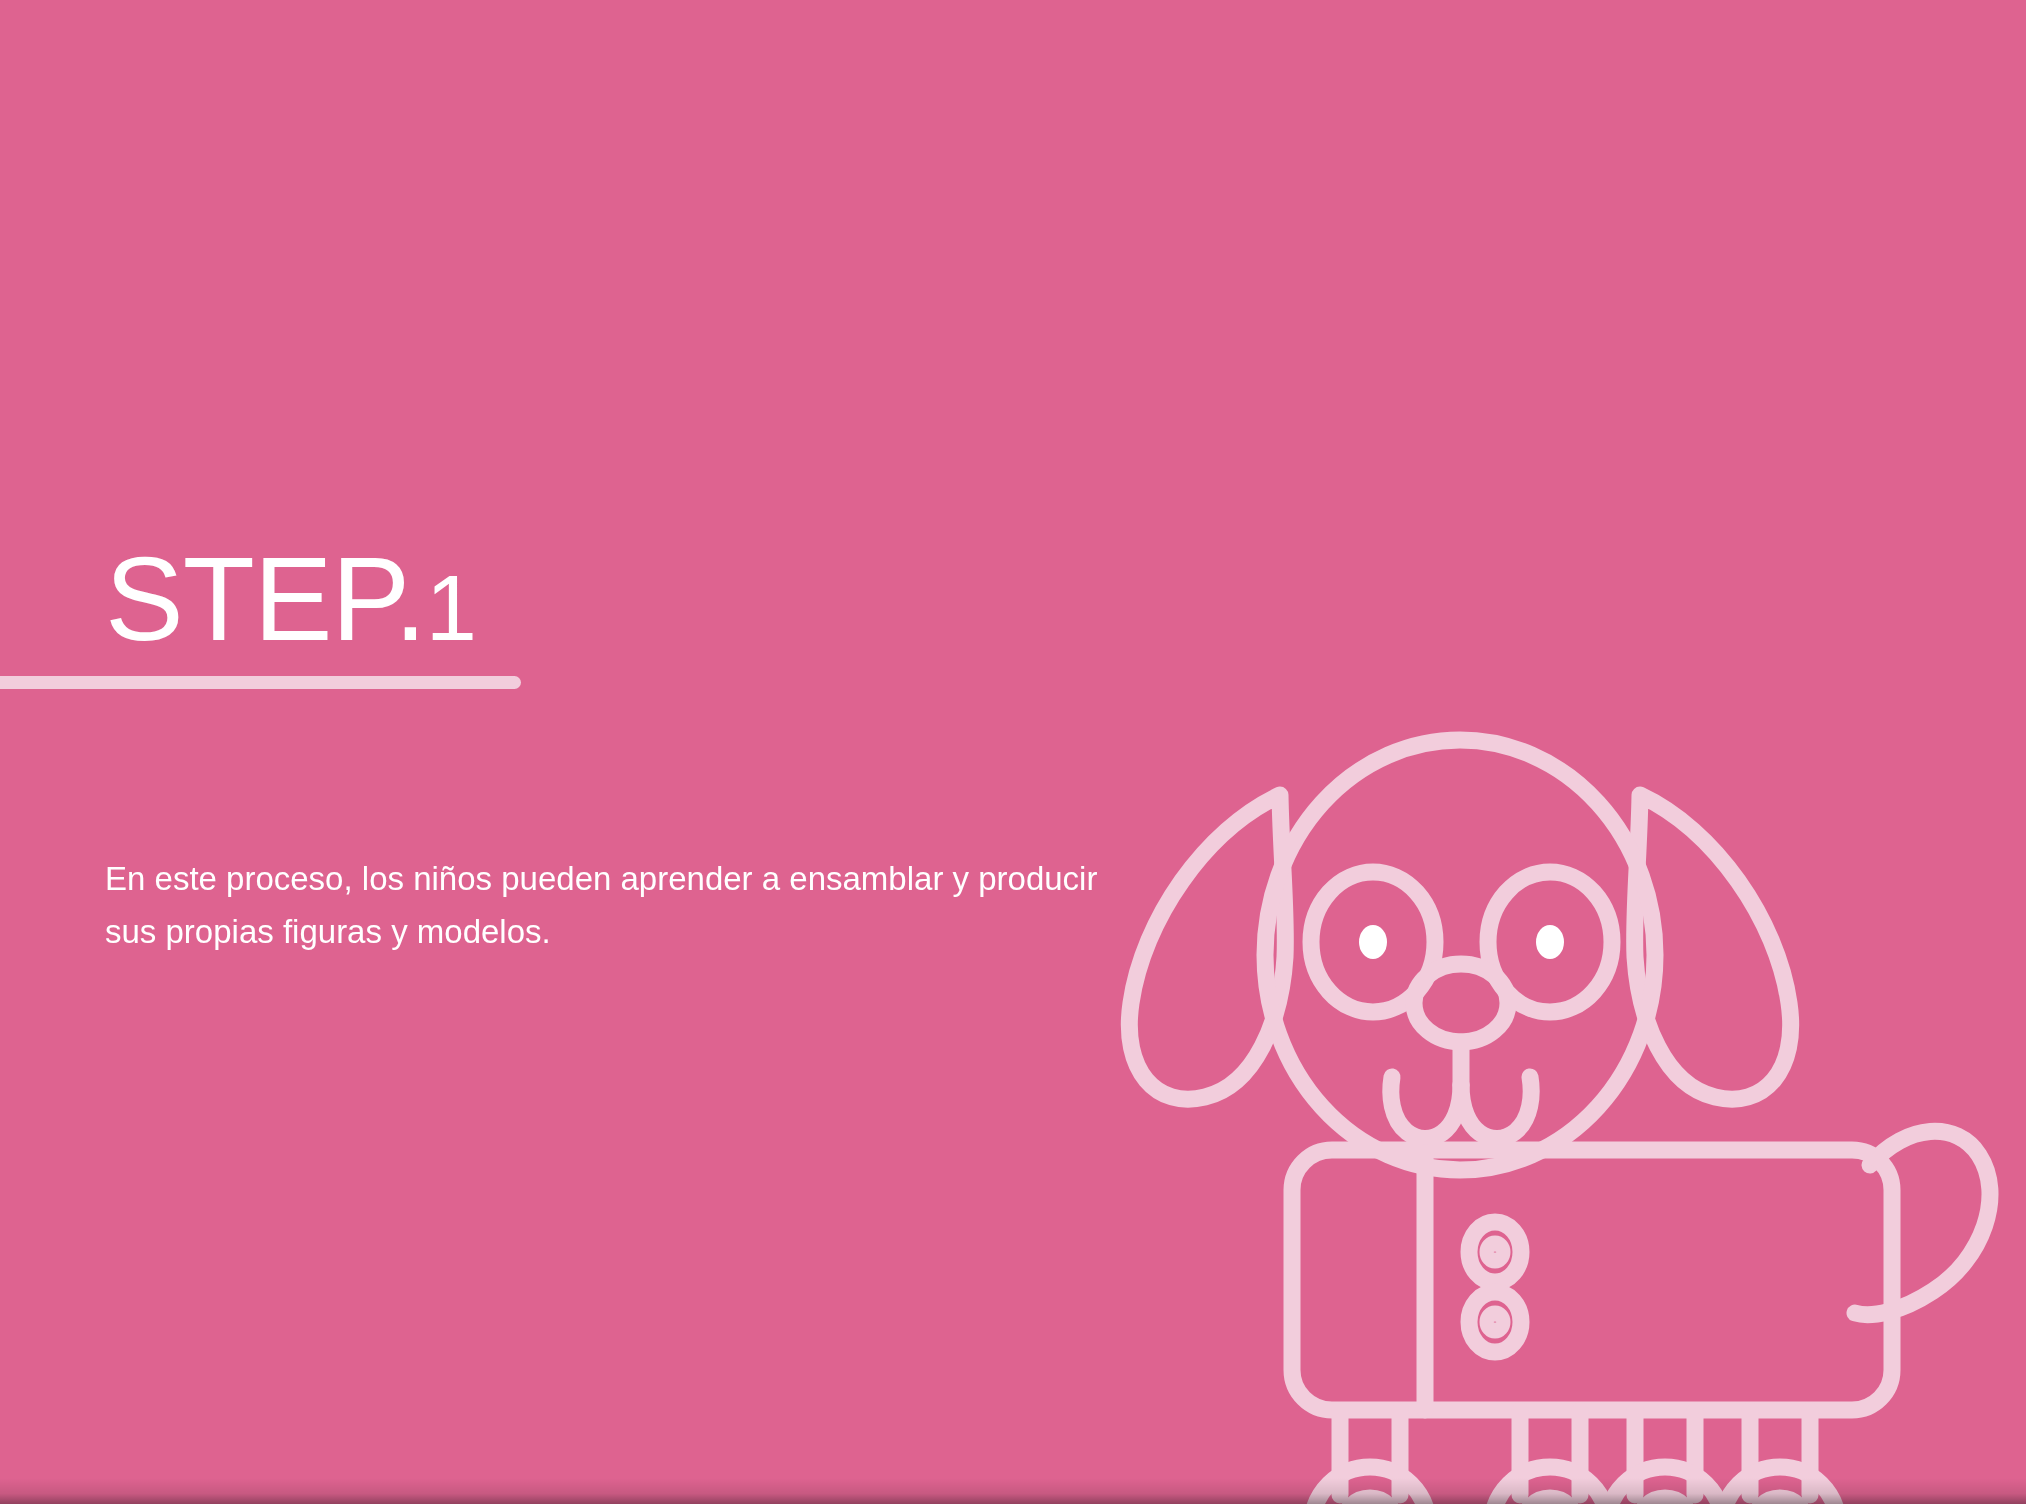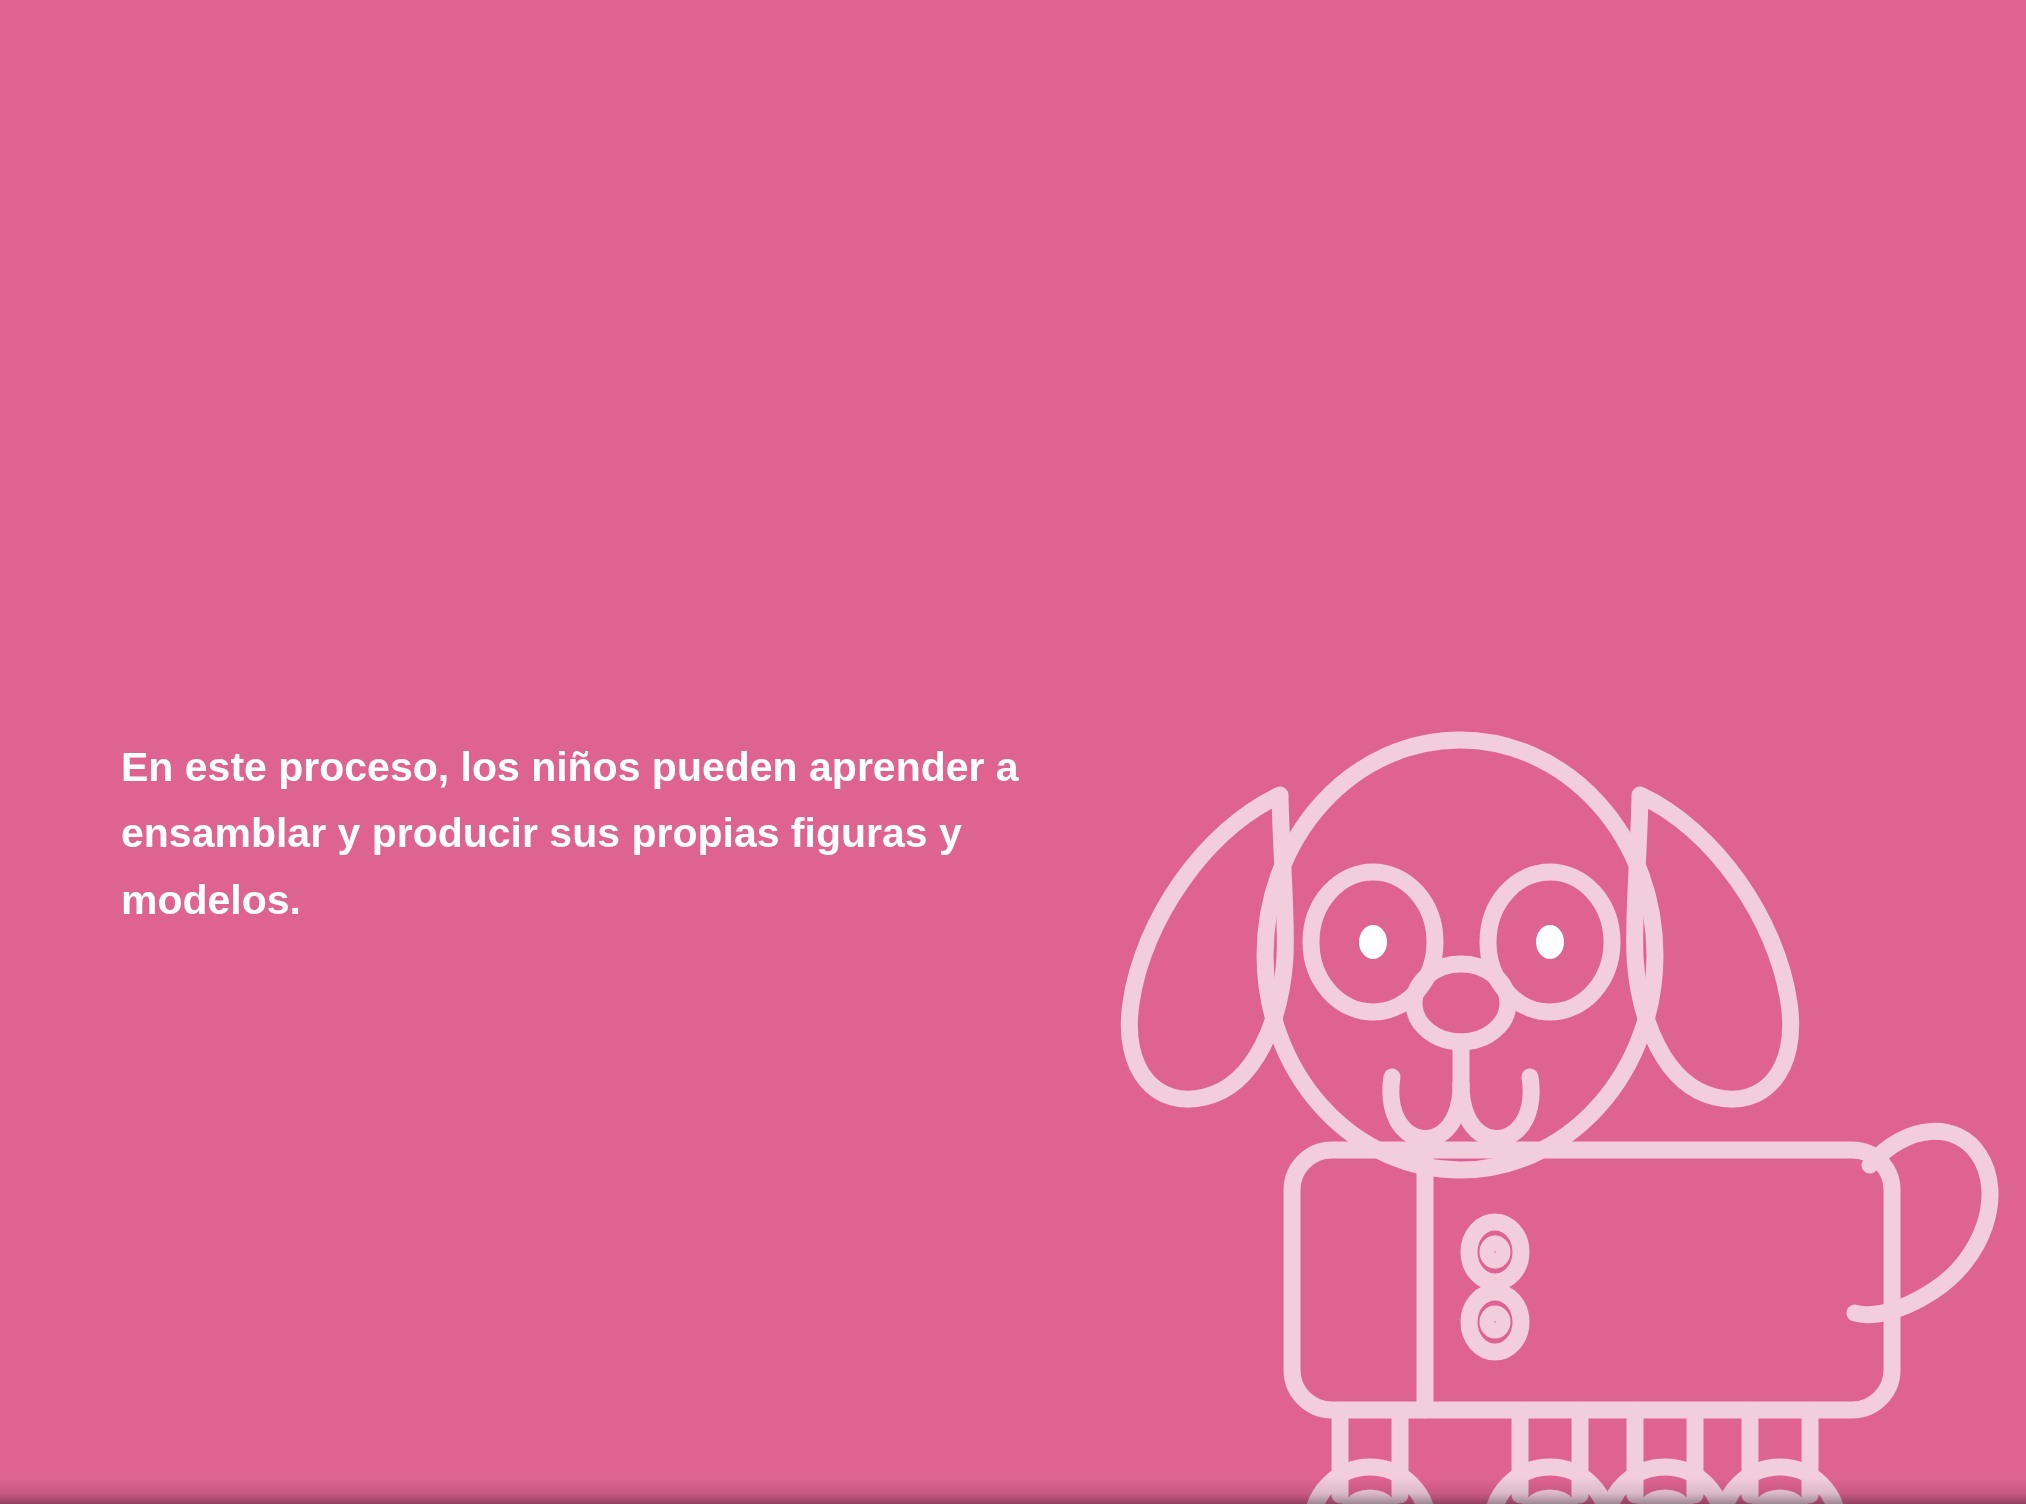--- a/index.html
+++ b/index.html
@@ -53,24 +53,24 @@
     position: absolute;
     left: -105px;
     top: 136px;
     width: 521px;
     height: 13px;
     background: #F2CDDC;
     border-radius: 0 7px 7px 0;
   }
   .para {
     color: #FFFFFF;
-    font-size: 41px;
+    font-size: 33px;
     line-height: 1.62;
-    font-weight: 700;
-    margin: 16px;
+    font-weight: 400;
+    margin: 0;
     white-space: pre-line;
   }
   .para.first { margin-top: 194px; }
   .para.second { margin-top: 46px; }
 
   
   .illustration {
     position: absolute;
     left: 1095px;
     top: 735px;
@@ -80,20 +80,24 @@
   }
   .illustration svg { display: block; width: 100%; height: 100%; overflow: visible; }
 </style>
 </head>
 <body>
 
 <div id="slide">
 
   <div class="text-block">
 
+    <h1 class="title">
+      <span>STEP.</span><span class="num">1</span>
+      <span class="rule"></span>
+    </h1>
 
     <p class="para first">En este proceso, los niños pueden aprender a ensamblar y producir sus propias figuras y modelos.</p>
 
   </div>
 
   <div class="illustration">
     <svg viewBox="0 0 960 800" xmlns="http://www.w3.org/2000/svg" fill="none" stroke="#F2CDDC" stroke-width="17" stroke-linecap="round" stroke-linejoin="round">
 
       <path d="M185 60
                C 110 95, 48 185, 36 268

